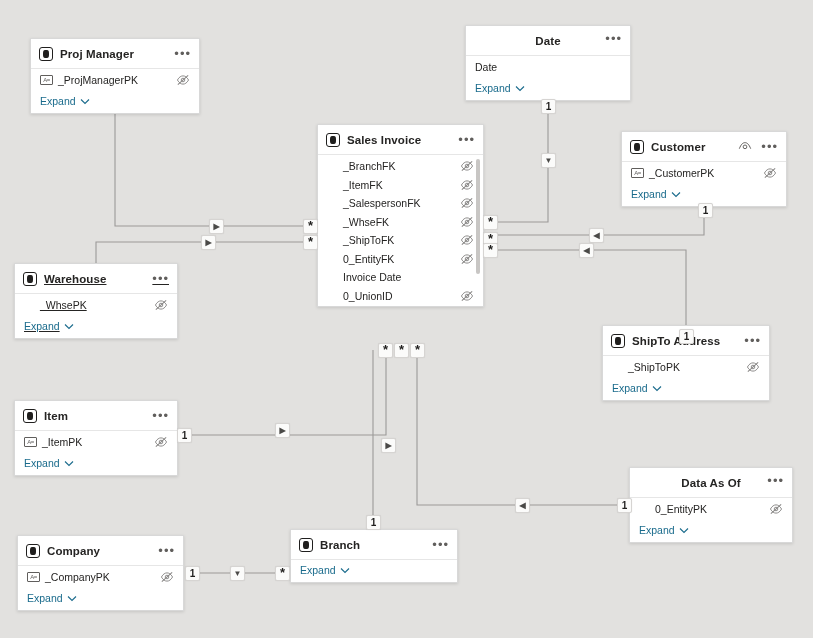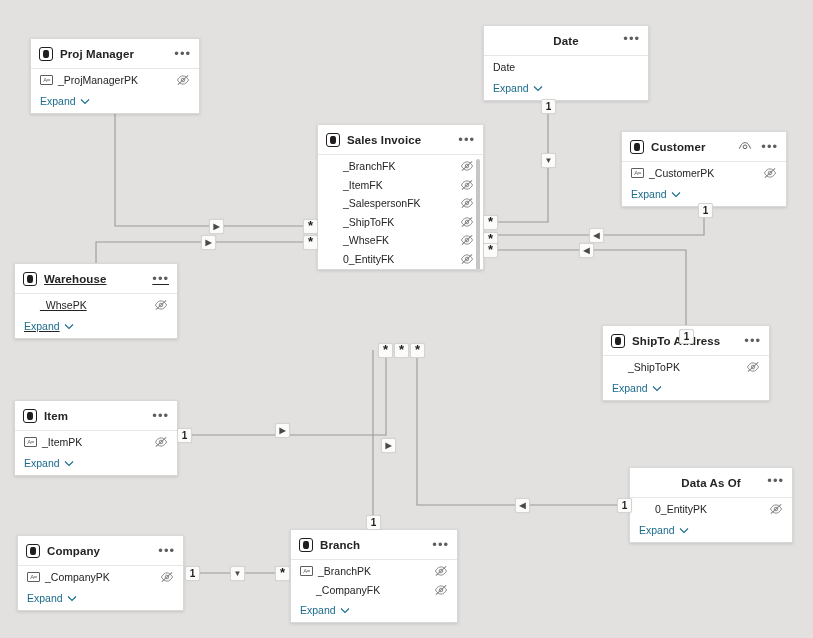--- a/index.html
+++ b/index.html
@@ -169,21 +169,21 @@
             </span>
           </div>
         </div>
         <div class="expand">
           <span>Expand</span>
           <span class="chev"><svg width="10" height="7" viewBox="0 0 10 7" fill="none" stroke="#1a6b8c" stroke-width="1.1">
               <path d="M1 1.5 L5 5.5 L9 1.5"></path>
             </svg></span>
         </div>
       </div>
-      <div class="tbl" style="left: 483px; top: 25px; width: 166px;">
+      <div class="tbl" style="left: 465px; top: 25px; width: 166px;">
         <div class="tbl-hdr centered">
           <span class="tbl-title">Date</span>
           <span class="dots">•••</span>
         </div>
         <div class="fields">
           <div class="fld">
             <span class="fld-name">Date</span>
           </div>
         </div>
         <div class="expand">
@@ -227,41 +227,54 @@
             <span class="fld-name indent">_SalespersonFK</span>
             <span class="hide-eye">
               <svg width="14" height="12" viewBox="0 0 16 14" fill="none" stroke="#605e5c" stroke-width="1.1">
                 <path d="M1.5 7 C3.5 3.6 5.6 2.2 8 2.2 C10.4 2.2 12.5 3.6 14.5 7 C12.5 10.4 10.4 11.8 8 11.8 C5.6 11.8 3.5 10.4 1.5 7 Z"></path>
                 <circle cx="8" cy="7" r="2.1"></circle>
                 <path d="M2 12.4 L14 1.6" stroke-width="1.2"></path>
               </svg>
             </span>
           </div>
           <div class="fld">
+            <span class="fld-name indent">_WhseFK</span>
+            <span class="hide-eye">
+              <svg width="14" height="12" viewBox="0 0 16 14" fill="none" stroke="#605e5c" stroke-width="1.1">
+                <path d="M1.5 7 C3.5 3.6 5.6 2.2 8 2.2 C10.4 2.2 12.5 3.6 14.5 7 C12.5 10.4 10.4 11.8 8 11.8 C5.6 11.8 3.5 10.4 1.5 7 Z"></path>
+                <circle cx="8" cy="7" r="2.1"></circle>
+                <path d="M2 12.4 L14 1.6" stroke-width="1.2"></path>
+              </svg>
+            </span>
+          </div>
+          <div class="fld">
             <span class="fld-name indent">_ShipToFK</span>
             <span class="hide-eye">
               <svg width="14" height="12" viewBox="0 0 16 14" fill="none" stroke="#605e5c" stroke-width="1.1">
                 <path d="M1.5 7 C3.5 3.6 5.6 2.2 8 2.2 C10.4 2.2 12.5 3.6 14.5 7 C12.5 10.4 10.4 11.8 8 11.8 C5.6 11.8 3.5 10.4 1.5 7 Z"></path>
                 <circle cx="8" cy="7" r="2.1"></circle>
                 <path d="M2 12.4 L14 1.6" stroke-width="1.2"></path>
               </svg>
             </span>
           </div>
           <div class="fld">
-            <span class="fld-name indent">_WhseFK</span>
-            <span class="hide-eye">
-              <svg width="14" height="12" viewBox="0 0 16 14" fill="none" stroke="#605e5c" stroke-width="1.1">
-                <path d="M1.5 7 C3.5 3.6 5.6 2.2 8 2.2 C10.4 2.2 12.5 3.6 14.5 7 C12.5 10.4 10.4 11.8 8 11.8 C5.6 11.8 3.5 10.4 1.5 7 Z"></path>
-                <circle cx="8" cy="7" r="2.1"></circle>
-                <path d="M2 12.4 L14 1.6" stroke-width="1.2"></path>
-              </svg>
-            </span>
-          </div>
-          <div class="fld">
             <span class="fld-name indent">0_EntityFK</span>
+            <span class="hide-eye">
+              <svg width="14" height="12" viewBox="0 0 16 14" fill="none" stroke="#605e5c" stroke-width="1.1">
+                <path d="M1.5 7 C3.5 3.6 5.6 2.2 8 2.2 C10.4 2.2 12.5 3.6 14.5 7 C12.5 10.4 10.4 11.8 8 11.8 C5.6 11.8 3.5 10.4 1.5 7 Z"></path>
+                <circle cx="8" cy="7" r="2.1"></circle>
+                <path d="M2 12.4 L14 1.6" stroke-width="1.2"></path>
+              </svg>
+            </span>
+          </div>
+          <div class="fld">
+            <span class="fld-name indent">Invoice Date</span>
+          </div>
+          <div class="fld">
+            <span class="fld-name indent">0_UnionID</span>
             <span class="hide-eye">
               <svg width="14" height="12" viewBox="0 0 16 14" fill="none" stroke="#605e5c" stroke-width="1.1">
                 <path d="M1.5 7 C3.5 3.6 5.6 2.2 8 2.2 C10.4 2.2 12.5 3.6 14.5 7 C12.5 10.4 10.4 11.8 8 11.8 C5.6 11.8 3.5 10.4 1.5 7 Z"></path>
                 <circle cx="8" cy="7" r="2.1"></circle>
                 <path d="M2 12.4 L14 1.6" stroke-width="1.2"></path>
               </svg>
             </span>
           </div>
         </div>
         <div class="vscroll"></div>
@@ -440,43 +453,20 @@
         </div>
       </div>
       <div class="tbl" style="left: 290px; top: 529px; width: 168px;">
         <div class="tbl-hdr">
           <span class="tblicon">
             <i></i>
           </span>
           <span class="tbl-title">Branch</span>
           <span class="hdr-spacer"></span>
           <span class="dots">•••</span>
-        </div>
-        <div class="fields">
-          <div class="fld">
-            <span class="keyicon">A=</span>
-            <span class="fld-name">_BranchPK</span>
-            <span class="hide-eye">
-              <svg width="14" height="12" viewBox="0 0 16 14" fill="none" stroke="#605e5c" stroke-width="1.1">
-                <path d="M1.5 7 C3.5 3.6 5.6 2.2 8 2.2 C10.4 2.2 12.5 3.6 14.5 7 C12.5 10.4 10.4 11.8 8 11.8 C5.6 11.8 3.5 10.4 1.5 7 Z"></path>
-                <circle cx="8" cy="7" r="2.1"></circle>
-                <path d="M2 12.4 L14 1.6" stroke-width="1.2"></path>
-              </svg>
-            </span>
-          </div>
-          <div class="fld">
-            <span class="fld-name indent">_CompanyFK</span>
-            <span class="hide-eye">
-              <svg width="14" height="12" viewBox="0 0 16 14" fill="none" stroke="#605e5c" stroke-width="1.1">
-                <path d="M1.5 7 C3.5 3.6 5.6 2.2 8 2.2 C10.4 2.2 12.5 3.6 14.5 7 C12.5 10.4 10.4 11.8 8 11.8 C5.6 11.8 3.5 10.4 1.5 7 Z"></path>
-                <circle cx="8" cy="7" r="2.1"></circle>
-                <path d="M2 12.4 L14 1.6" stroke-width="1.2"></path>
-              </svg>
-            </span>
-          </div>
         </div>
         <div class="expand">
           <span>Expand</span>
           <span class="chev"><svg width="10" height="7" viewBox="0 0 10 7" fill="none" stroke="#1a6b8c" stroke-width="1.1">
               <path d="M1 1.5 L5 5.5 L9 1.5"></path>
             </svg></span>
         </div>
       </div>
     </div>
 

